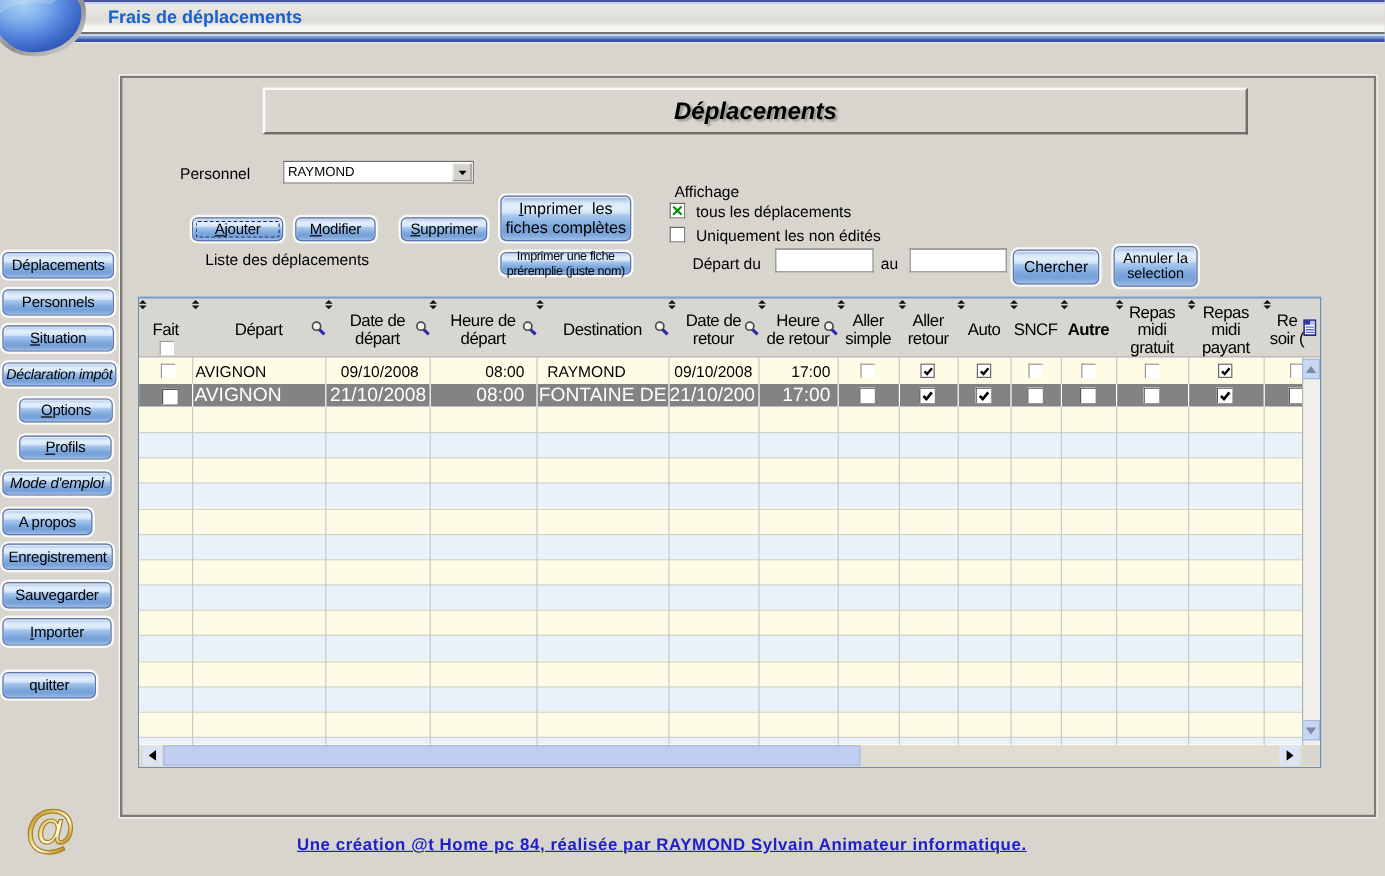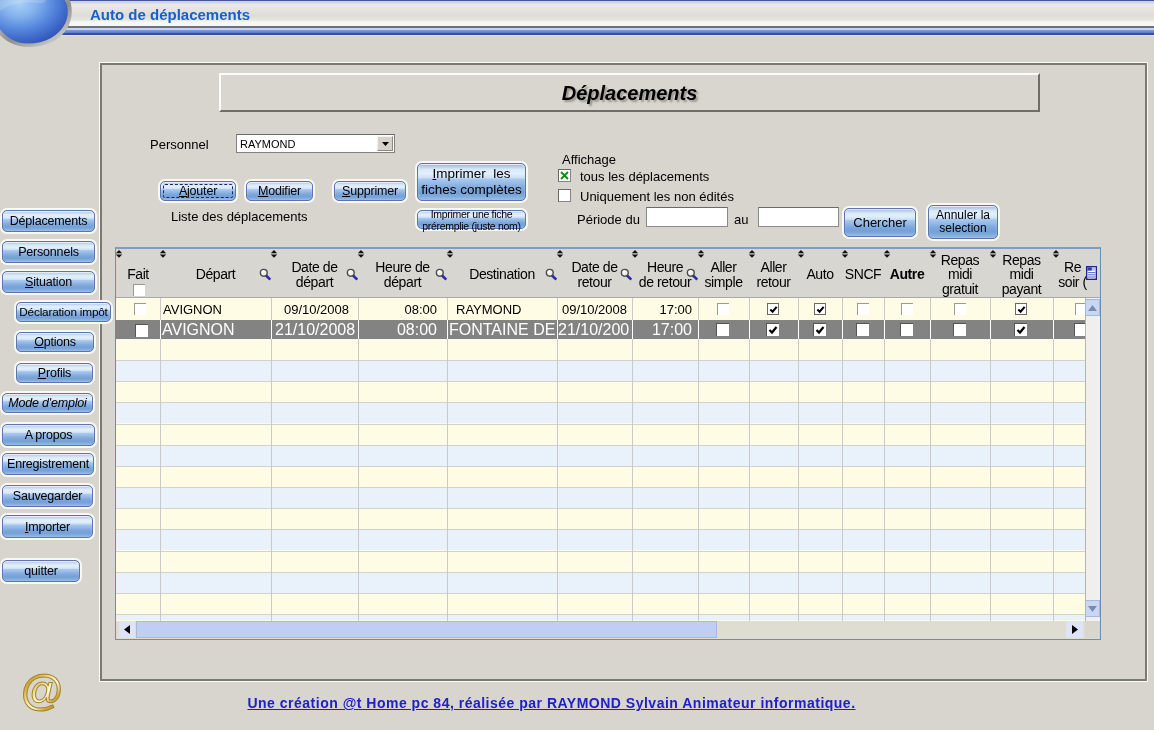--- a/index.html
+++ b/index.html
@@ -12,21 +12,21 @@
 }
 .sbtn{font-size:12.5px;letter-spacing:-0.2px;}
 .hcell{position:absolute;display:flex;flex-direction:column;align-items:center;justify-content:center;font-size:14px;letter-spacing:-0.4px;line-height:14.5px;color:#000;text-align:center;}
 .vline{position:absolute;width:1px;background:#c9c9c9;}
 .cb{position:absolute;background:#fff;}
 .cb.u1{border-top:1px solid #9a9a94;border-left:1px solid #9a9a94;}
 .cb.c1{border:1px solid #6a6a6a;}
 </style></head><body>
 <div class="abs" style="left:0;top:0;width:1154px;height:36px;background:
 linear-gradient(180deg,#47549b 0px,#47549b 1.5px,#c9d3e9 1.5px,#c9d3e9 3px,#ebeae6 4px,#e5e3de 10px,#dedcd6 16px,#e8e6e1 20px,#f7f7f3 22px,#f7f7f3 26.5px,#71716f 26.5px,#71716f 28px,#c0d4f0 28px,#c0d4f0 30px,#7b99d6 30.5px,#5f81c6 32.5px,#36509e 33px,#36509e 34.8px,#dfe0e2 34.8px,#e4e3de 36px)"></div>
-<div class="abs" style="left:90px;top:6px;font-size:15px;font-weight:bold;color:#1660cf;">Auto de déplacements</div>
+<div class="abs" style="left:90px;top:6px;font-size:15px;font-weight:bold;color:#1660cf;">Frais de déplacements</div>
 <svg class="abs" style="left:0;top:0" width="82" height="52" viewBox="0 0 82 52">
 <defs>
 <radialGradient id="blb" cx="40%" cy="35%" r="72%">
 <stop offset="0%" stop-color="#a9d0f5"></stop>
         <stop offset="30%" stop-color="#84b2ec"></stop>
 <stop offset="60%" stop-color="#5585dd"></stop>
         <stop offset="85%" stop-color="#3a62c4"></stop>
         <stop offset="100%" stop-color="#2d51b0"></stop>
 </radialGradient>
 <linearGradient id="rim" x1="0" y1="0" x2="0.8" y2="1">
@@ -63,36 +63,36 @@
 <div class="abs" style="left:171px;top:209px;font-size:13px;">Liste des déplacements</div>
 <div class="abs" style="left:562px;top:152px;font-size:13px;">Affichage</div>
 <div class="abs" style="left:558px;top:169px;width:13px;height:13px;background:#fff;border:1px solid #858585;border-top-color:#666;border-left-color:#666;display:flex;align-items:center;justify-content:center;">
 <svg width="9" height="9" viewBox="0 0 9 9">
       <path d="M1 1 L8 8 M8 1 L1 8" stroke="#0f8a0f" stroke-width="1.8"></path>
     </svg>
   </div>
 <div class="abs" style="left:580px;top:169px;font-size:13px;">tous les déplacements</div>
 <div class="abs" style="left:558px;top:189px;width:13px;height:13px;background:#fff;border:1px solid #858585;border-top-color:#666;border-left-color:#666;"></div>
 <div class="abs" style="left:580px;top:189px;font-size:13px;">Uniquement les non édités</div>
-<div class="abs" style="left:577px;top:212px;font-size:13px;">Période du</div>
+<div class="abs" style="left:577px;top:212px;font-size:13px;">Départ du</div>
 <div class="abs" style="left:646px;top:207px;width:82px;height:20px;background:#fff;border:1px solid #8a8a8a;border-top-color:#6a6a6a;"></div>
 <div class="abs" style="left:734px;top:212px;font-size:13px;">au</div>
 <div class="abs" style="left:758px;top:207px;width:81px;height:20px;background:#fff;border:1px solid #8a8a8a;border-top-color:#6a6a6a;"></div>
 <div class="abs glossy" style="left:844px;top:208px;width:72px;height:29px;font-size:13px;">Chercher</div>
 <div class="abs glossy" style="left:928px;top:205px;width:70px;height:34px;font-size:12px;line-height:13px;">Annuler la<br>selection</div>
 <div class="abs glossy sbtn" style="left:2px;top:210px;width:93px;height:22px;">Déplacements</div>
 <div class="abs glossy sbtn" style="left:2px;top:240.5px;width:93px;height:22px;">Personnels</div>
 <div class="abs glossy sbtn" style="left:2px;top:271px;width:93px;height:22px;"><u>S</u>ituation</div>
-<div class="abs glossy sbtn" style="left:16px;top:301.5px;width:95px;height:20px;">
+<div class="abs glossy sbtn" style="left:2px;top:301.5px;width:95px;height:20px;font-style:italic;">
     <span style="white-space:nowrap;font-size:11.8px;">Déclaration impôt</span>
   </div>
 <div class="abs glossy sbtn" style="left:16px;top:332px;width:78px;height:20px;"><u>O</u>ptions</div>
 <div class="abs glossy sbtn" style="left:16px;top:362.5px;width:77px;height:20px;"><u>P</u>rofils</div>
 <div class="abs glossy sbtn" style="left:2px;top:393px;width:91px;height:20px;font-style:italic;">Mode d'emploi</div>
-<div class="abs glossy sbtn" style="left:2px;top:423.5px;width:93px;height:22px;">A propos</div>
+<div class="abs glossy sbtn" style="left:2px;top:423.5px;width:75px;height:22px;">A propos</div>
 <div class="abs glossy sbtn" style="left:2px;top:453px;width:92px;height:22px;">Enregistrement</div>
 <div class="abs glossy sbtn" style="left:2px;top:484.5px;width:91px;height:22px;">Sauvegarder</div>
 <div class="abs glossy sbtn" style="left:2px;top:515px;width:91px;height:23px;"><u>I</u>mporter</div>
 <div class="abs glossy sbtn" style="left:2px;top:560px;width:78px;height:22px;">quitter</div>
 <div class="abs" style="left:115px;top:247px;width:986px;height:393px;border:1px solid #6e8cb0;border-top:2px solid #7d9cc8;background:#fffce6;"></div>
 <div class="abs" style="left:116px;top:249px;width:984px;height:49px;background:#d8d6d1;border-bottom:1px solid #a9a9a9;"></div>
 <div class="hcell" style="left:116px;top:252px;width:44px;height:45px;">Fait</div>
 <div class="hcell" style="left:160px;top:252px;width:111px;height:45px;">Départ</div>
 <div class="hcell" style="left:271px;top:252px;width:87px;height:45px;">Date de<br>départ</div>
 <div class="hcell" style="left:358px;top:252px;width:89px;height:45px;">Heure de<br>départ</div>

